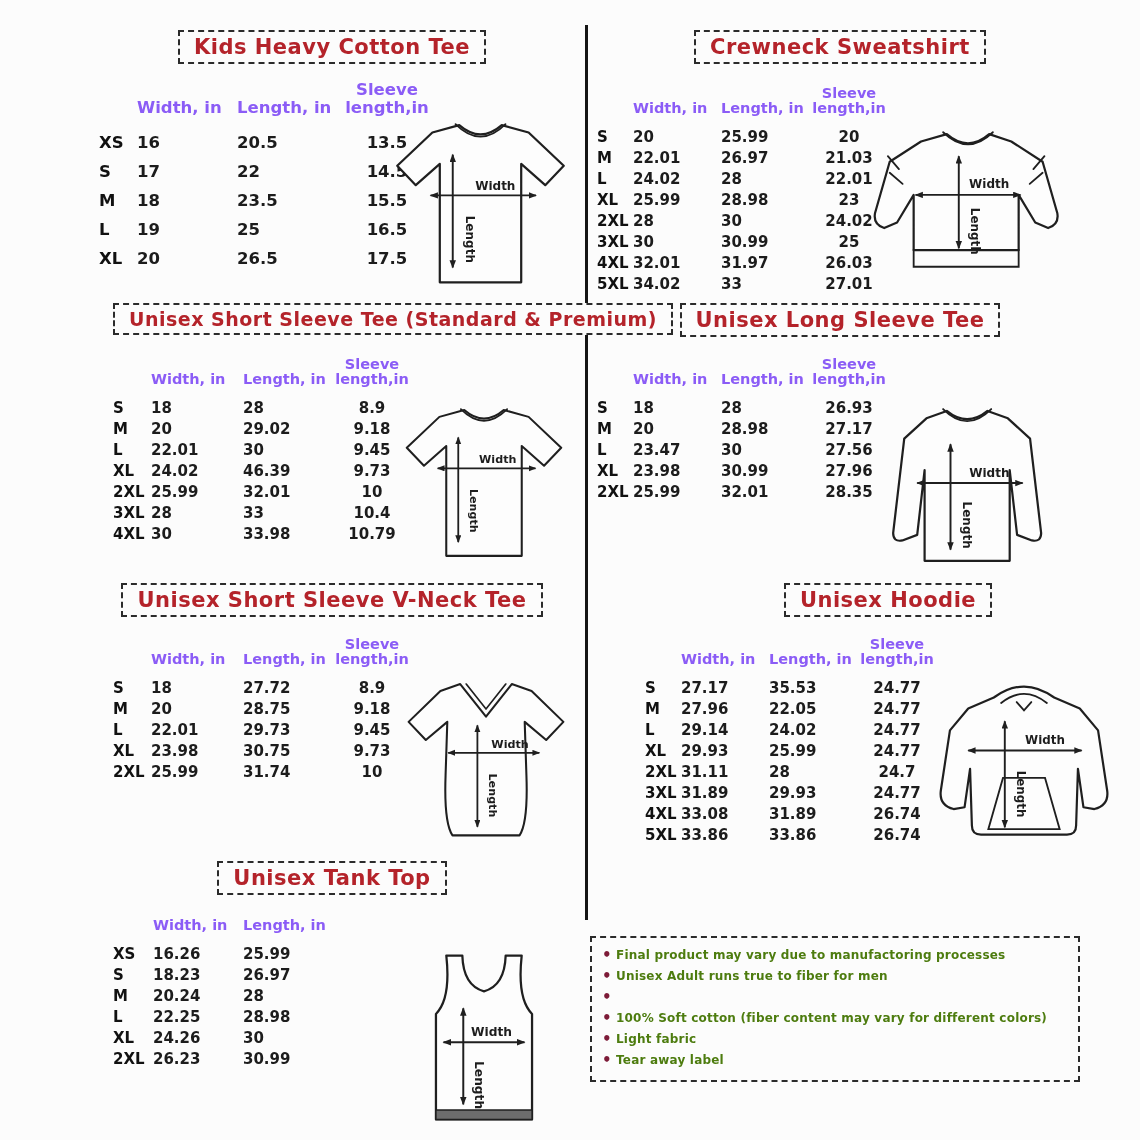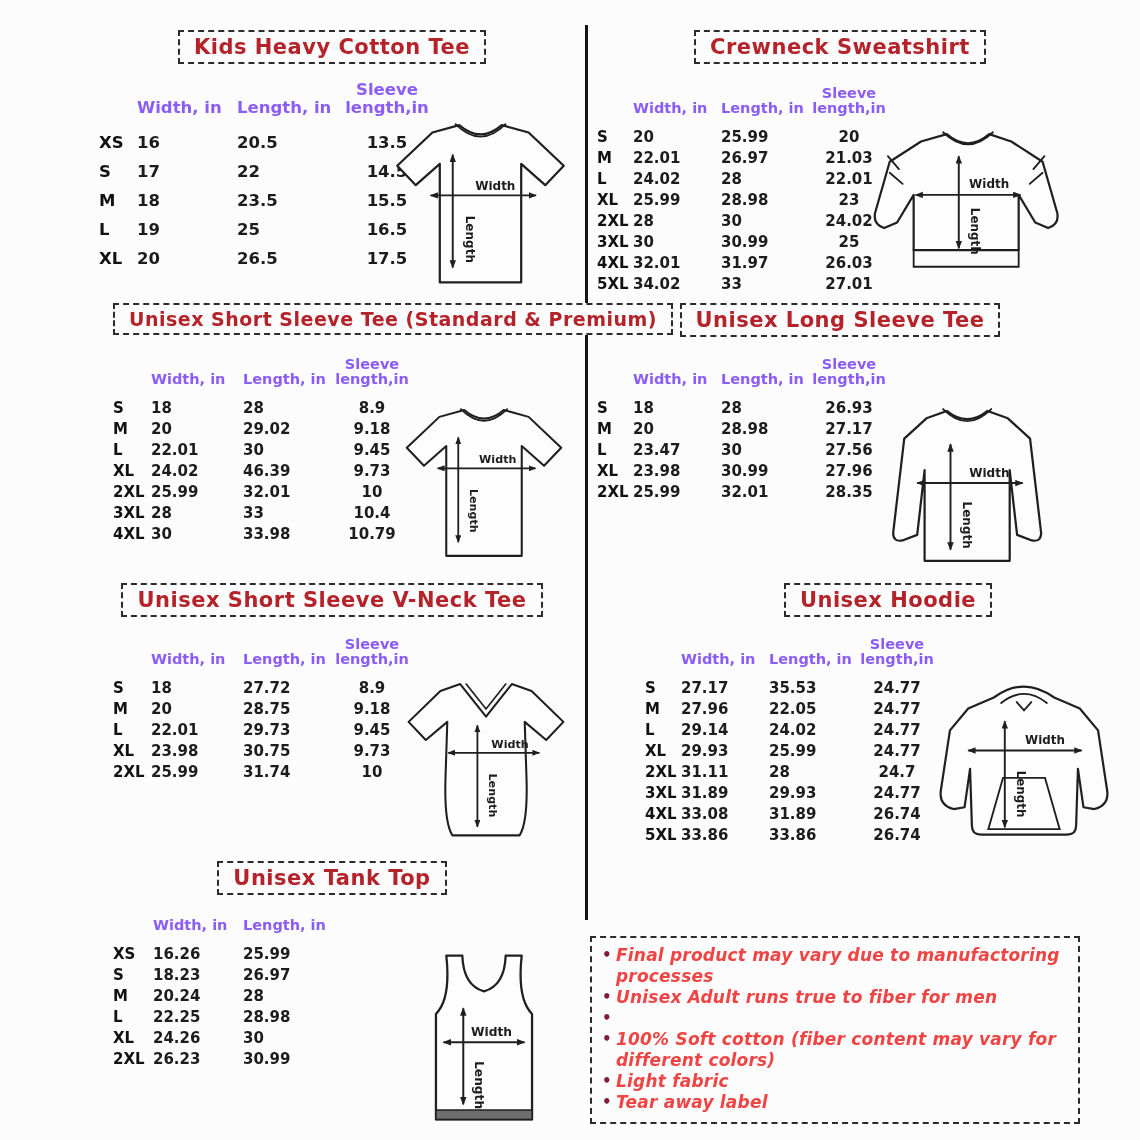--- a/index.html
+++ b/index.html
@@ -54,21 +54,21 @@
   .garment text{font-family:"DejaVu Sans", sans-serif; font-weight:bold; font-size:13px; fill:#1d1d1d; stroke:none;}
   .garment .hem{fill:#6d6d6d; stroke:#1f1f1f; stroke-width:1.5;}
 
   
   #notes-box{
     position:absolute; left:590px; top:936px; width:466px;
     border:2.5px dashed #2b2b2b; padding:7px 10px 9px 10px; background:#fcfcfc;
   }
   .note-line{display:flex; align-items:flex-start; line-height:21px;}
   .note-bullet{color:#7d1b38; font-size:15px; font-weight:bold; width:14px; flex:none;}
-  .note-text{font-size:17px; font-weight:bold; color:#ef4444; letter-spacing:0.2px;font-style:italic;}
+  .note-text{font-size:12px; font-weight:bold; color:#4d7c0f; letter-spacing:0.2px;}
 </style>
 </head>
 <body>
 
 <svg width="0" height="0" style="position:absolute">
   <defs>
     <marker id="ah" markerWidth="10" markerHeight="10" refX="8" refY="3.5" orient="auto-start-reverse" markerUnits="userSpaceOnUse">
       <path d="M0,0 L9,3.5 L0,7 Z" fill="#1f1f1f"></path>
     </marker>
   </defs>

